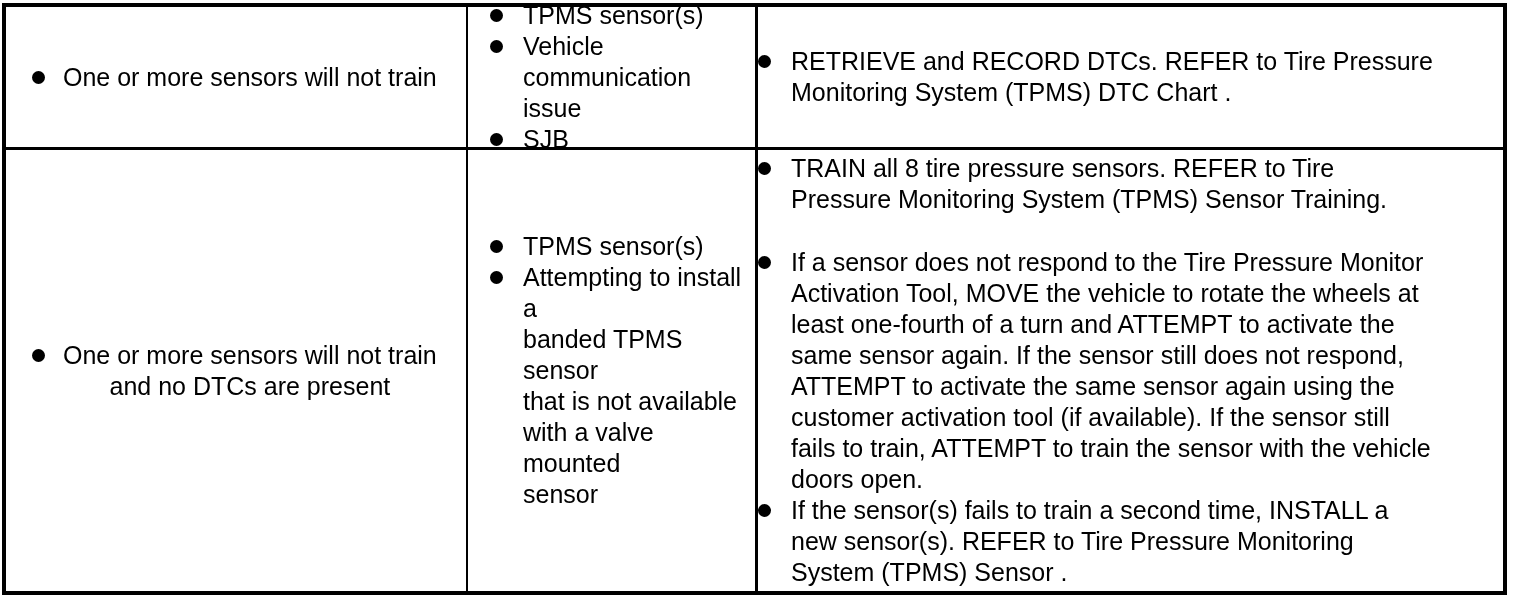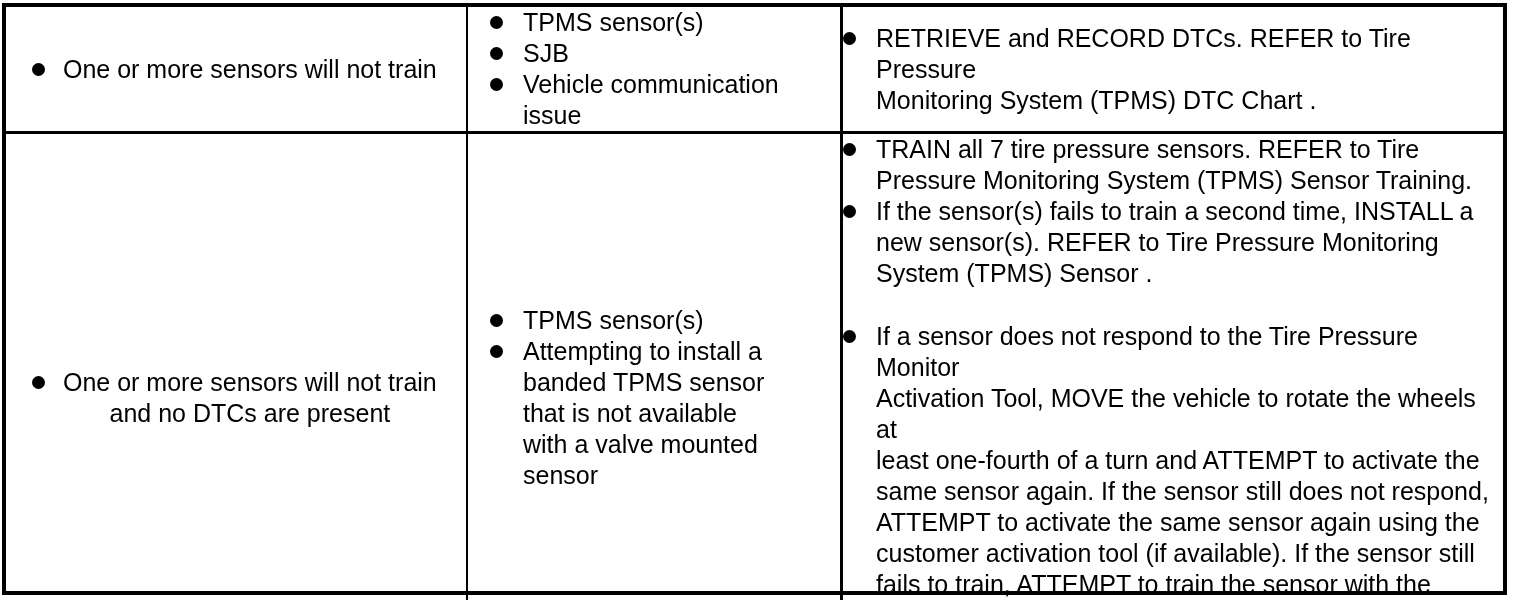--- a/index.html
+++ b/index.html
@@ -30,21 +30,21 @@
 
   .cell {
     display: flex;
     flex-direction: column;
     justify-content: center;
     font-size: 25px;
     line-height: 31px;
     letter-spacing: 0;
   }
   .col-symptom { width: 460px; padding-left: 26px; text-align: center; }
-  .col-causes  { width: 372px; padding-left: 22px; }
+  .col-causes  { width: 287px; padding-left: 22px; }
   .col-actions { flex: 1; padding-left: 0; padding-right: 2px; }
 
   .bullet-item { display: flex; align-items: flex-start; }
   .bullet {
     flex: none;
     width: 13px; height: 13px;
     border-radius: 50%;
     background: #000000;
     margin-top: 9px;
   }
@@ -72,26 +72,26 @@
         </div>
       </div>
       <div class="v-div-1"></div>
       <div class="cell col-causes">
         <div class="bullet-item">
           <span class="bullet"></span>
           <span class="bullet-text">TPMS sensor(s)</span>
         </div>
         <div class="bullet-item">
           <span class="bullet"></span>
-          <span class="bullet-text">SJB</span>
+          <span class="bullet-text">Vehicle communication
+issue</span>
         </div>
         <div class="bullet-item">
           <span class="bullet"></span>
-          <span class="bullet-text">Vehicle communication
-issue</span>
+          <span class="bullet-text">SJB</span>
         </div>
       </div>
       <div class="v-div-2"></div>
       <div class="cell col-actions">
         <div class="bullet-item">
           <span class="bullet"></span>
           <span class="bullet-text">RETRIEVE and RECORD DTCs. REFER to Tire Pressure
 Monitoring System (TPMS) DTC Chart .</span>
         </div>
       </div>
@@ -119,37 +119,37 @@
 banded TPMS sensor
 that is not available
 with a valve mounted
 sensor</span>
         </div>
       </div>
       <div class="v-div-2"></div>
       <div class="cell col-actions">
         <div class="bullet-item">
           <span class="bullet"></span>
-          <span class="bullet-text">TRAIN all 7 tire pressure sensors. REFER to Tire
+          <span class="bullet-text">TRAIN all 8 tire pressure sensors. REFER to Tire
 Pressure Monitoring System (TPMS) Sensor Training.</span>
-        </div>
-        <div class="bullet-item">
-          <span class="bullet"></span>
-          <span class="bullet-text">If the sensor(s) fails to train a second time, INSTALL a
-new sensor(s). REFER to Tire Pressure Monitoring
-System (TPMS) Sensor .</span>
         </div>
         <div class="bullet-item gap-top">
           <span class="bullet"></span>
           <span class="bullet-text">If a sensor does not respond to the Tire Pressure Monitor
 Activation Tool, MOVE the vehicle to rotate the wheels at
 least one-fourth of a turn and ATTEMPT to activate the
 same sensor again. If the sensor still does not respond,
 ATTEMPT to activate the same sensor again using the
 customer activation tool (if available). If the sensor still
 fails to train, ATTEMPT to train the sensor with the vehicle
 doors open.</span>
         </div>
+        <div class="bullet-item">
+          <span class="bullet"></span>
+          <span class="bullet-text">If the sensor(s) fails to train a second time, INSTALL a
+new sensor(s). REFER to Tire Pressure Monitoring
+System (TPMS) Sensor .</span>
+        </div>
       </div>
     </div>
 
   </div>
 </div>
 
 </body></html>

